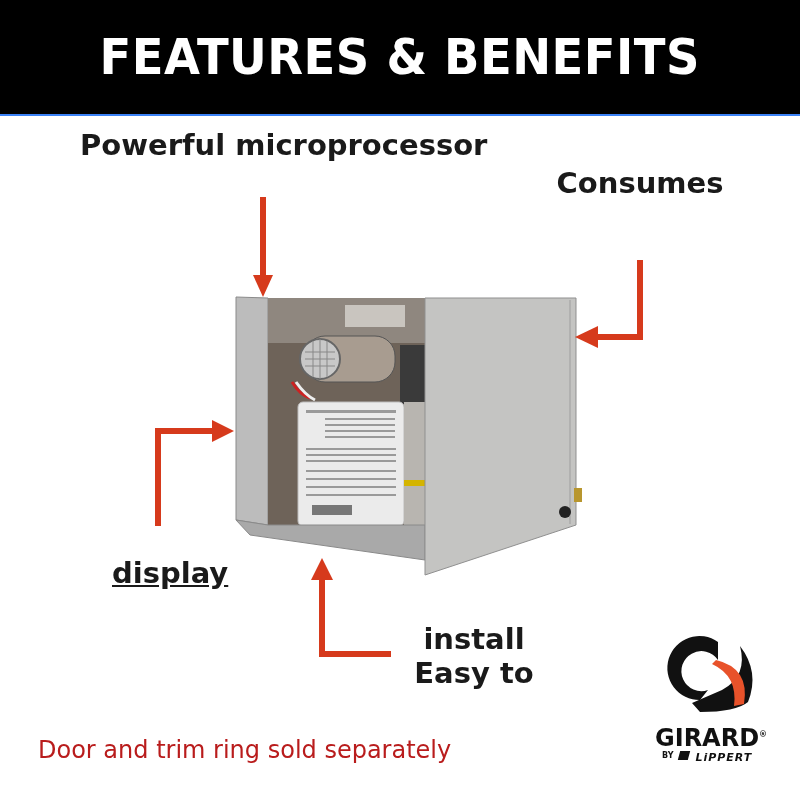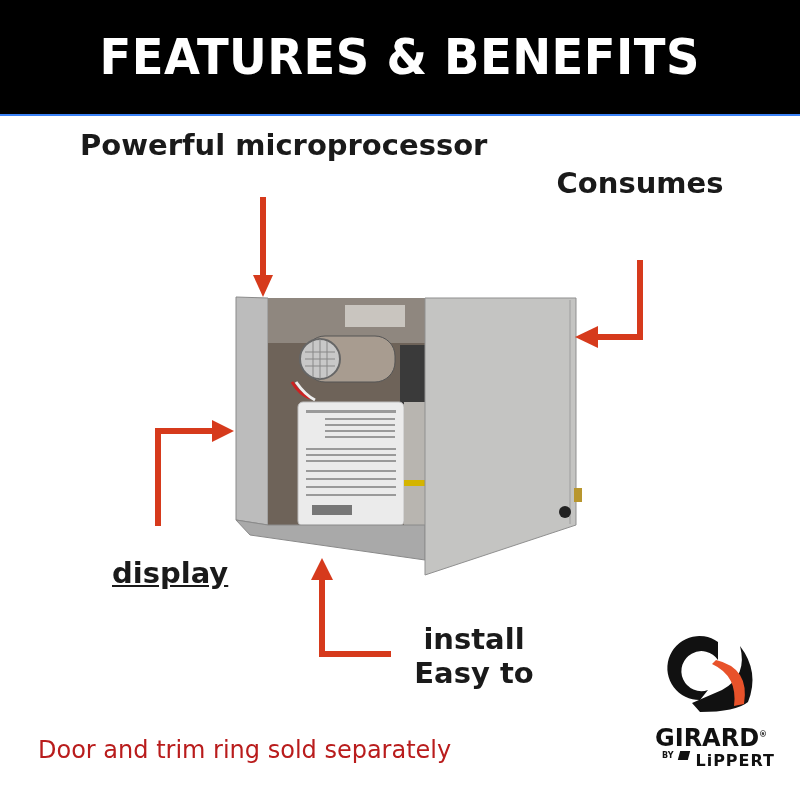--- a/index.html
+++ b/index.html
@@ -128,14 +128,14 @@
     <path d="M716 660 Q750 668 744 704 L734 706 Q738 676 712 664 Z" fill="#e8522a"></path>
   </g>
 </svg>
 
 <div style="position:absolute; left:655px; top:712px; font-weight:bold; font-size:24px; color:#111;margin-top:12px;">
   <span>GIRARD</span><sup style="font-size:8px;">®</sup>
 </div>
 <div style="position:absolute; left:662px; top:751px; font-size:8px; font-weight:bold; color:#111; display:flex; gap:6px;">
   <span>BY</span>
   <span style="display:inline-block; width:10px; height:9px; background:#111; transform:skewX(-15deg);"></span>
-  <span style="font-size:16px; letter-spacing:1px;">LiPPERT</span>
+  <span style="font-style:italic; font-size:11px; letter-spacing:1px;">LiPPERT</span>
 </div>
 
 </body></html>

